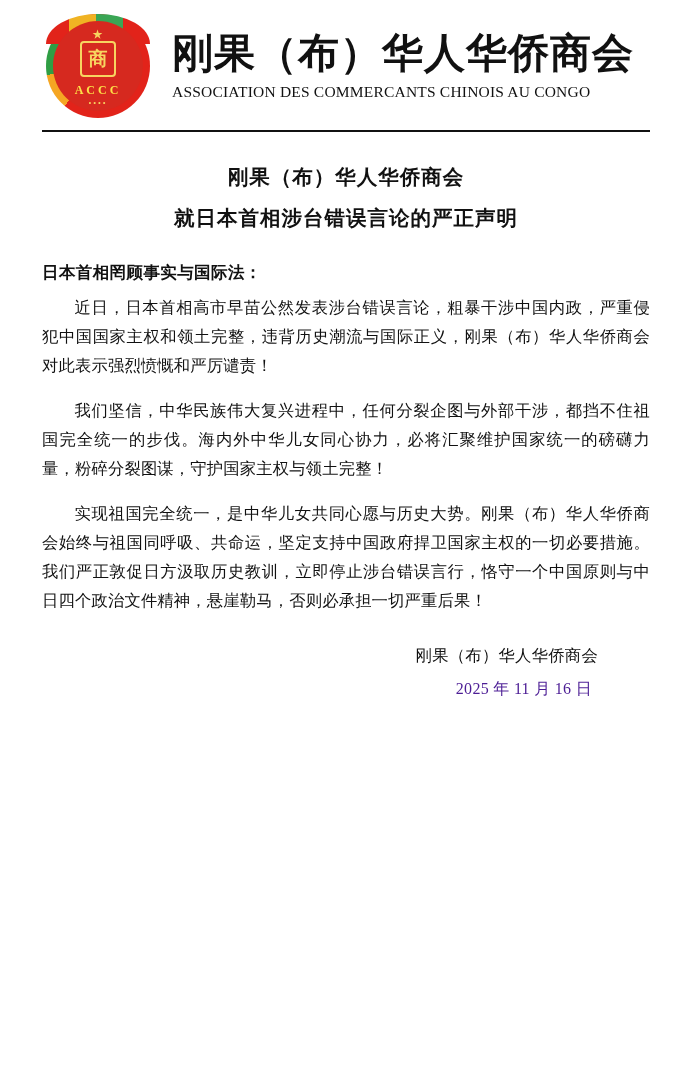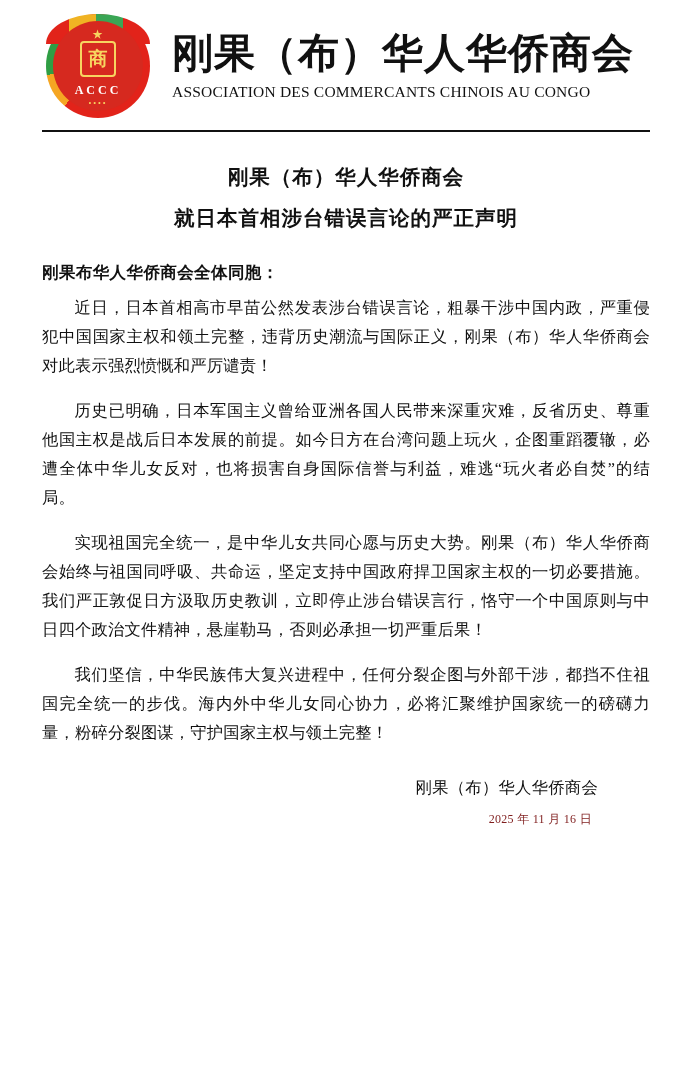--- a/index.html
+++ b/index.html
@@ -98,21 +98,21 @@
     font-size: 19px;
     font-weight: bold;
     color: #f7d560;
     font-family: "Liberation Serif", serif;
     margin-top: 2px;
   }
   .logo-abbr {
     font-size: 12px;
     letter-spacing: 3px;
     font-weight: bold;
-    color: #ffffff;
+    color: #fde047;
     margin-top: 6px;
     font-family: "Liberation Serif", serif;
   }
   .logo-dots {
     font-size: 8px;
     color: #f7d560;
     margin-top: 1px;
     letter-spacing: 2px;
   }
 
@@ -185,24 +185,24 @@
     margin-top: 30px;
     text-align: right;
     padding-right: 52px;
   }
   .sig-org {
     font-size: 16.3px;
     letter-spacing: 0.3px;
     color: #111;
   }
   .sig-date {
-    font-size: 12px;
+    font-size: 16px;
     letter-spacing: 0.3px;
     margin-top: 12px;
-    color: #7f1d1d;
+    color: #4c1d95;
     padding-right: 6px;
   }
 </style>
 </head>
 <body>
 
 <div class="page">
 
   <div class="letterhead">
     <div class="logo">
@@ -220,25 +220,24 @@
       <div class="lh-fr">ASSOCIATION DES COMMERCANTS CHINOIS AU CONGO</div>
     </div>
   </div>
   <hr class="rule">
 
   <div class="title-block">
     <div class="title-line">刚果（布）华人华侨商会</div>
     <div class="title-line second">就日本首相涉台错误言论的严正声明</div>
   </div>
 
-  <div class="salutation">刚果布华人华侨商会全体同胞：</div>
+  <div class="salutation">日本首相罔顾事实与国际法：</div>
 
   <p class="para">近日，日本首相高市早苗公然发表涉台错误言论，粗暴干涉中国内政，严重侵犯中国国家主权和领土完整，违背历史潮流与国际正义，刚果（布）华人华侨商会对此表示强烈愤慨和严厉谴责！</p>
-  <p class="para">历史已明确，日本军国主义曾给亚洲各国人民带来深重灾难，反省历史、尊重他国主权是战后日本发展的前提。如今日方在台湾问题上玩火，企图重蹈覆辙，必遭全体中华儿女反对，也将损害自身国际信誉与利益，难逃“玩火者必自焚”的结局。</p>
+  <p class="para">我们坚信，中华民族伟大复兴进程中，任何分裂企图与外部干涉，都挡不住祖国完全统一的步伐。海内外中华儿女同心协力，必将汇聚维护国家统一的磅礴力量，粉碎分裂图谋，守护国家主权与领土完整！</p>
   <p class="para">实现祖国完全统一，是中华儿女共同心愿与历史大势。刚果（布）华人华侨商会始终与祖国同呼吸、共命运，坚定支持中国政府捍卫国家主权的一切必要措施。我们严正敦促日方汲取历史教训，立即停止涉台错误言行，恪守一个中国原则与中日四个政治文件精神，悬崖勒马，否则必承担一切严重后果！</p>
-  <p class="para">我们坚信，中华民族伟大复兴进程中，任何分裂企图与外部干涉，都挡不住祖国完全统一的步伐。海内外中华儿女同心协力，必将汇聚维护国家统一的磅礴力量，粉碎分裂图谋，守护国家主权与领土完整！</p>
 
   <div class="signature">
     <div class="sig-org">刚果（布）华人华侨商会</div>
     <div class="sig-date">2025 年 11 月 16 日</div>
   </div>
 
 </div>
 
 </body></html>

